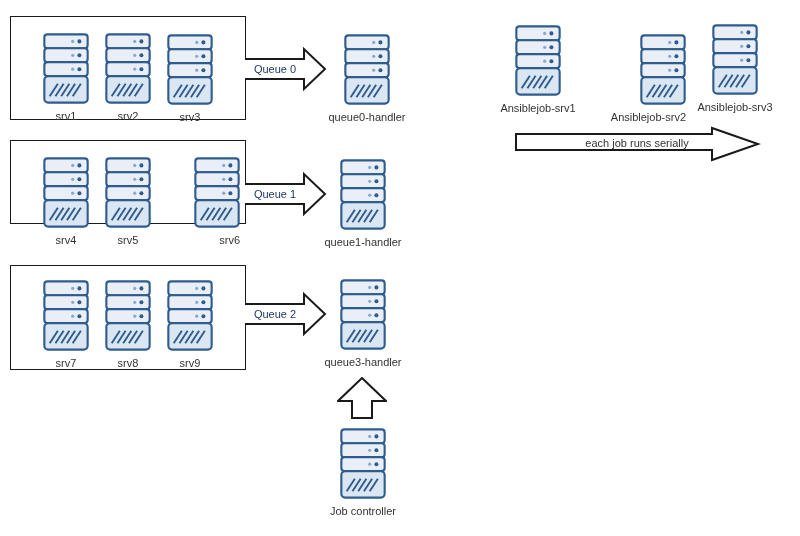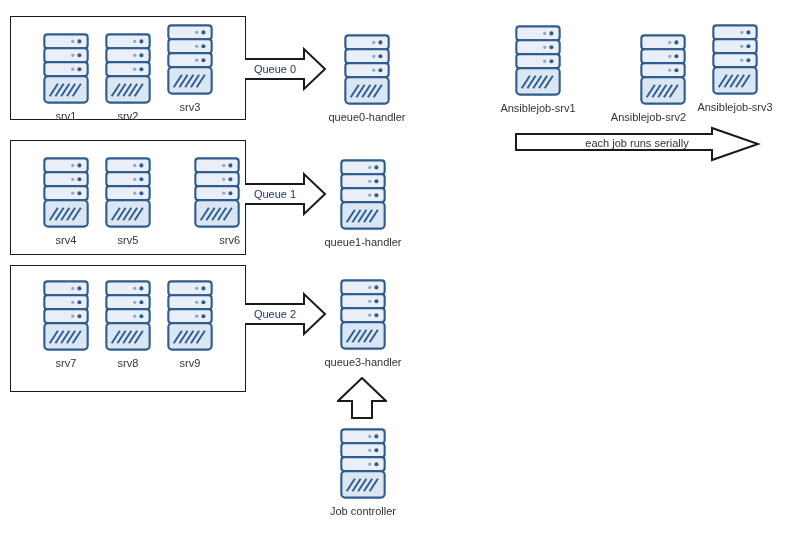--- a/index.html
+++ b/index.html
@@ -96,21 +96,21 @@
             <circle class="dot-dark" cx="38" cy="37.7" r="2.1"></circle>
     <line class="hatch" x1="7" y1="66" x2="15.5" y2="53"></line>
     <line class="hatch" x1="13" y1="66" x2="21.5" y2="53"></line>
     <line class="hatch" x1="19" y1="66" x2="27.5" y2="53"></line>
     <line class="hatch" x1="25" y1="66" x2="33.5" y2="53"></line>
     <line class="hatch" x1="31" y1="66" x2="39.5" y2="53"></line>
   </svg>
 </span>
       <span class="server-label">srv2</span>
     </div>
-    <div class="server" style="left:129px; top:6px;">
+    <div class="server" style="left:129px; top:16px;">
       <span class="server-icon-slot">
   <svg width="46" height="73" viewBox="0 0 48 74" aria-hidden="true">
     <rect class="slat" x="1.4" y="1.4" width="45.2" height="14.6" rx="3.2"></rect>
     <rect class="slat" x="1.4" y="15.9" width="45.2" height="14.6" rx="3.2"></rect>
     <rect class="slat" x="1.4" y="30.4" width="45.2" height="14.6" rx="3.2"></rect>
     <rect class="base" x="1.4" y="44.9" width="45.2" height="27.7" rx="4"></rect>
     <circle class="dot-light" cx="31" cy="8.7" r="1.7"></circle>
             <circle class="dot-dark" cx="38" cy="8.7" r="2.1"></circle>
     <circle class="dot-light" cx="31" cy="23.2" r="1.7"></circle>
             <circle class="dot-dark" cx="38" cy="23.2" r="2.1"></circle>
@@ -120,21 +120,21 @@
     <line class="hatch" x1="13" y1="66" x2="21.5" y2="53"></line>
     <line class="hatch" x1="19" y1="66" x2="27.5" y2="53"></line>
     <line class="hatch" x1="25" y1="66" x2="33.5" y2="53"></line>
     <line class="hatch" x1="31" y1="66" x2="39.5" y2="53"></line>
   </svg>
 </span>
       <span class="server-label">srv3</span>
     </div>
   </div>
 
-  <div class="group-box" style="left:10px; top:140px; width:236px; height:115px;">
+  <div class="group-box" style="left:10px; top:140px; width:236px; height:84px;">
     <div class="server" style="left:5px;  top:15px;">
       <span class="server-icon-slot">
   <svg width="46" height="73" viewBox="0 0 48 74" aria-hidden="true">
     <rect class="slat" x="1.4" y="1.4" width="45.2" height="14.6" rx="3.2"></rect>
     <rect class="slat" x="1.4" y="15.9" width="45.2" height="14.6" rx="3.2"></rect>
     <rect class="slat" x="1.4" y="30.4" width="45.2" height="14.6" rx="3.2"></rect>
     <rect class="base" x="1.4" y="44.9" width="45.2" height="27.7" rx="4"></rect>
     <circle class="dot-light" cx="31" cy="8.7" r="1.7"></circle>
             <circle class="dot-dark" cx="38" cy="8.7" r="2.1"></circle>
     <circle class="dot-light" cx="31" cy="23.2" r="1.7"></circle>
@@ -189,21 +189,21 @@
     <line class="hatch" x1="13" y1="66" x2="21.5" y2="53"></line>
     <line class="hatch" x1="19" y1="66" x2="27.5" y2="53"></line>
     <line class="hatch" x1="25" y1="66" x2="33.5" y2="53"></line>
     <line class="hatch" x1="31" y1="66" x2="39.5" y2="53"></line>
   </svg>
 </span>
       <span class="server-label">srv6</span>
     </div>
   </div>
 
-  <div class="group-box" style="left:10px; top:265px; width:236px; height:127px;">
+  <div class="group-box" style="left:10px; top:265px; width:236px; height:105px;">
     <div class="server" style="left:5px;  top:13px;">
       <span class="server-icon-slot">
   <svg width="46" height="73" viewBox="0 0 48 74" aria-hidden="true">
     <rect class="slat" x="1.4" y="1.4" width="45.2" height="14.6" rx="3.2"></rect>
     <rect class="slat" x="1.4" y="15.9" width="45.2" height="14.6" rx="3.2"></rect>
     <rect class="slat" x="1.4" y="30.4" width="45.2" height="14.6" rx="3.2"></rect>
     <rect class="base" x="1.4" y="44.9" width="45.2" height="27.7" rx="4"></rect>
     <circle class="dot-light" cx="31" cy="8.7" r="1.7"></circle>
             <circle class="dot-dark" cx="38" cy="8.7" r="2.1"></circle>
     <circle class="dot-light" cx="31" cy="23.2" r="1.7"></circle>

